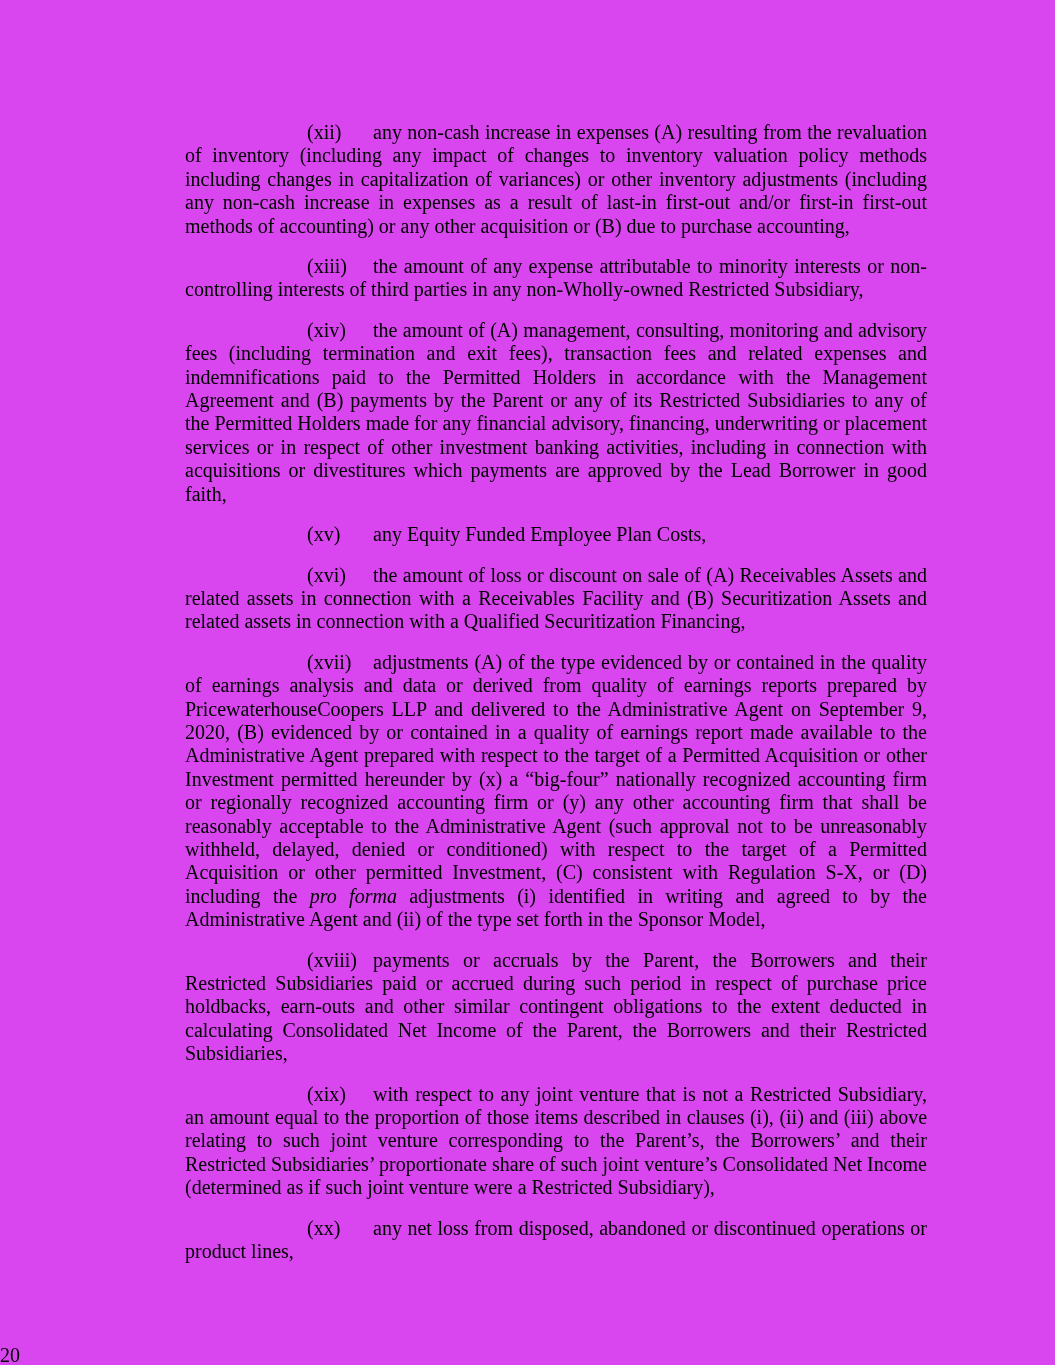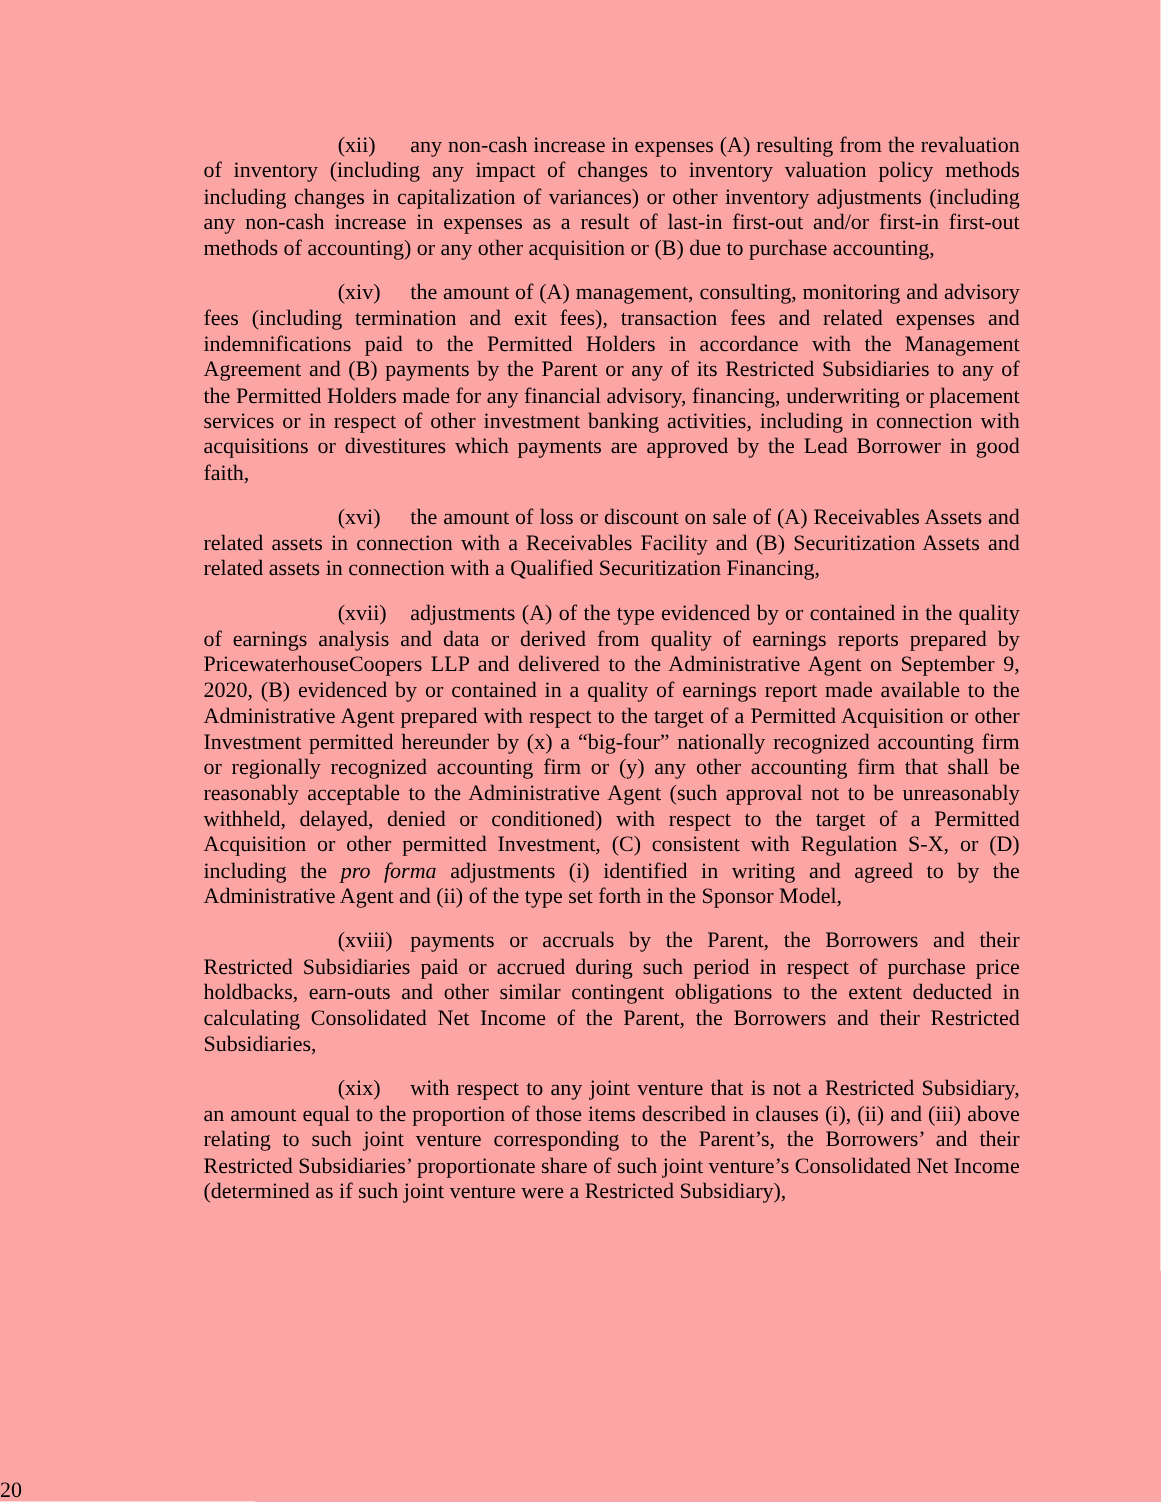--- a/index.html
+++ b/index.html
@@ -11,21 +11,21 @@
     width: 1055px;
     height: 1365px;
     position: relative;
     font-family: "Liberation Serif", serif;
     color: #000000;
     overflow: hidden;
   }
   .page {
     position: absolute;
     inset: 0;
-    background: #fca5a5;
+    background: #d946ef;
   }
   .content {
     position: absolute;
     left: 185px;
     top: 121px;
     width: 742px;
   }
   p.clause {
     font-size: 20px;
     line-height: 23.4px;
@@ -49,20 +49,23 @@
     font-size: 20px;
     line-height: 23.4px;
   }
 </style>
 </head>
 <body>
 
 <div class="page">
   <div class="content">
       <p class="clause"><span class="clause-num">(xii)</span><span>any non-cash increase in expenses (A) resulting from the revaluation of inventory (including any impact of changes to inventory valuation policy methods including changes in capitalization of variances) or other inventory adjustments (including any non-cash increase in expenses as a result of last-in first-out and/or first-in first-out methods of accounting) or any other acquisition or (B) due to purchase accounting,</span></p>
+      <p class="clause"><span class="clause-num">(xiii)</span><span>the amount of any expense attributable to minority interests or non-controlling interests of third parties in any non-Wholly-owned Restricted Subsidiary,</span></p>
       <p class="clause"><span class="clause-num">(xiv)</span><span>the amount of (A) management, consulting, monitoring and advisory fees (including termination and exit fees), transaction fees and related expenses and indemnifications paid to the Permitted Holders in accordance with the Management Agreement and (B) payments by the Parent or any of its Restricted Subsidiaries to any of the Permitted Holders made for any financial advisory, financing, underwriting or placement services or in respect of other investment banking activities, including in connection with acquisitions or divestitures which payments are approved by the Lead Borrower in good faith,</span></p>
+      <p class="clause"><span class="clause-num">(xv)</span><span>any Equity Funded Employee Plan Costs,</span></p>
       <p class="clause"><span class="clause-num">(xvi)</span><span>the amount of loss or discount on sale of (A) Receivables Assets and related assets in connection with a Receivables Facility and (B) Securitization Assets and related assets in connection with a Qualified Securitization Financing,</span></p>
       <p class="clause"><span class="clause-num">(xvii)</span><span>adjustments (A) of the type evidenced by or contained in the quality of earnings analysis and data or derived from quality of earnings reports prepared by PricewaterhouseCoopers LLP and delivered to the Administrative Agent on September 9, 2020, (B) evidenced by or contained in a quality of earnings report made available to the Administrative Agent prepared with respect to the target of a Permitted Acquisition or other Investment permitted hereunder by (x) a “big-four” nationally recognized accounting firm or regionally recognized accounting firm or (y) any other accounting firm that shall be reasonably acceptable to the Administrative Agent (such approval not to be unreasonably withheld, delayed, denied or conditioned) with respect to the target of a Permitted Acquisition or other permitted Investment, (C) consistent with Regulation S-X, or (D) including the </span><span class="seg-italic">pro forma</span><span> adjustments (i) identified in writing and agreed to by the Administrative Agent and (ii) of the type set forth in the Sponsor Model,</span></p>
       <p class="clause"><span class="clause-num">(xviii)</span><span>payments or accruals by the Parent, the Borrowers and their Restricted Subsidiaries paid or accrued during such period in respect of purchase price holdbacks, earn-outs and other similar contingent obligations to the extent deducted in calculating Consolidated Net Income of the Parent, the Borrowers and their Restricted Subsidiaries,</span></p>
       <p class="clause"><span class="clause-num">(xix)</span><span>with respect to any joint venture that is not a Restricted Subsidiary, an amount equal to the proportion of those items described in </span><span class="seg-underline">clauses (i)</span><span>, </span><span class="seg-underline">(ii)</span><span> and </span><span class="seg-underline">(iii)</span><span> above relating to such joint venture corresponding to the Parent’s, the Borrowers’ and their Restricted Subsidiaries’ proportionate share of such joint venture’s Consolidated Net Income (determined as if such joint venture were a Restricted Subsidiary),</span></p>
+      <p class="clause"><span class="clause-num">(xx)</span><span>any net loss from disposed, abandoned or discontinued operations or product lines,</span></p>
     </div>
   <div class="page-number">20</div>
 </div>
 
 </body></html>

